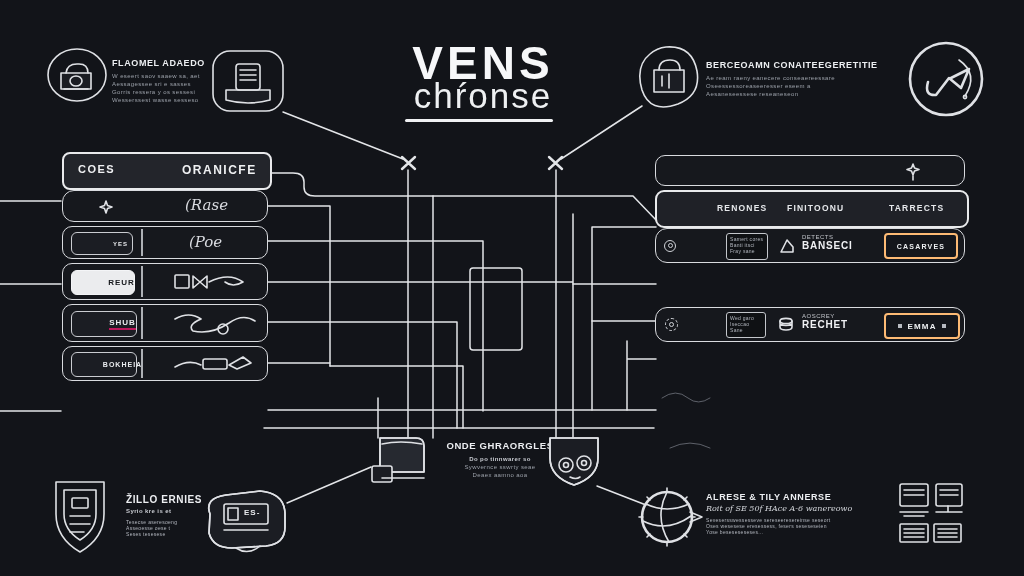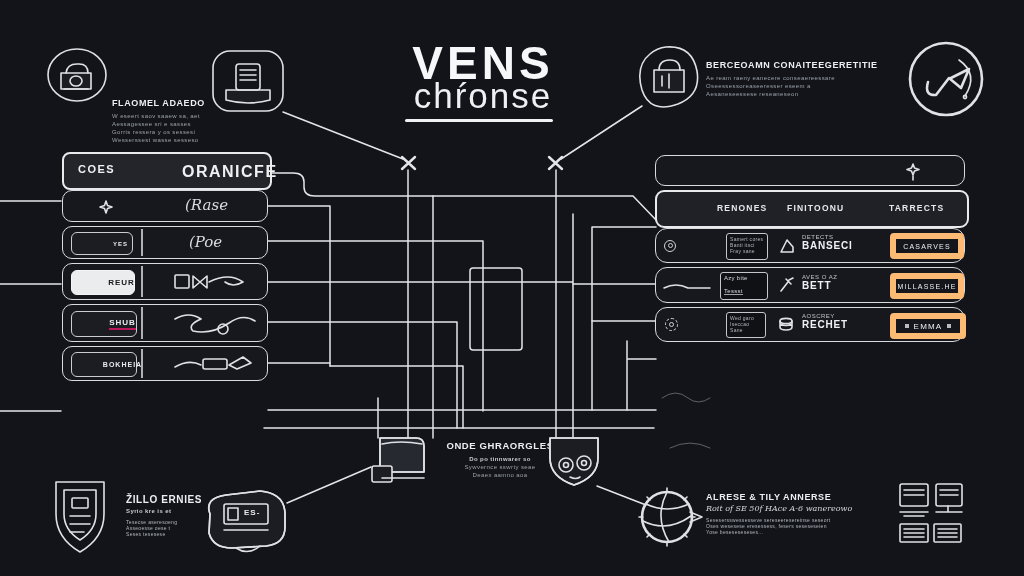--- a/index.html
+++ b/index.html
@@ -24,23 +24,23 @@
   .lhead{border:2px solid #e9eaec;border-radius:8px;background:#23252b;}
   .cell-lab{font-size:11px;font-weight:bold;letter-spacing:1.5px;text-transform:uppercase;color:#eff0f2;}
   .inner{border:1.5px solid #caccd1;border-radius:6px;background:#1b1d23;box-sizing:border-box;
          display:flex;align-items:center;justify-content:center;font-size:7px;font-weight:bold;
          letter-spacing:1px;text-transform:uppercase;color:#e9ebee;padding-left:37px;}
   .inner.white{background:#ebecee;color:#17191d;border-color:#f4f5f7;}
   .script{font-family:"DejaVu Serif",serif;font-style:italic;font-size:15px;color:#d9dbe0;white-space:nowrap;}
   .divider{position:absolute;top:2px;bottom:2px;width:1.5px;background:#c9ccd1;opacity:.85;}
   .rhead-lab{font-size:8.5px;font-weight:bold;letter-spacing:1.2px;text-transform:uppercase;color:#e6e8eb;position:absolute;top:11px;}
   .badge{border:1px solid #c3c6cb;border-radius:3px;background:#0f1114;box-sizing:border-box;padding:2px 3px;}
-  .rbox{border:6px solid #fdba74;border-radius:4px;background:#14161b;box-sizing:border-box;display:flex;
-        align-items:center;justify-content:center;font-size:8px;font-weight:normal;letter-spacing:1.2px;
-        text-transform:uppercase;color:#eef0f2;white-space:nowrap;margin-left:6px;}
+  .rbox{border:2px solid #fdba74;border-radius:4px;background:#14161b;box-sizing:border-box;display:flex;
+        align-items:center;justify-content:center;font-size:8px;font-weight:bold;letter-spacing:1.2px;
+        text-transform:uppercase;color:#eef0f2;white-space:nowrap;}
   .rbox.fill{background:#c7cacf;color:#15171b;border-color:#d8dade;}
   .mid-small{font-size:6px;letter-spacing:.5px;color:#c0c3c9;text-transform:uppercase;white-space:nowrap;}
   .mid-bold{font-size:10px;font-weight:bold;letter-spacing:.8px;color:#f0f1f4;text-transform:uppercase;white-space:nowrap;}
   .circ{border:1.3px solid #cfd2d7;border-radius:50%;box-sizing:border-box;}
   .pill{border:1.3px solid #d4d6da;border-radius:4px;display:flex;align-items:center;justify-content:center;
         font-size:6px;font-weight:bold;letter-spacing:1px;text-transform:uppercase;color:#e8eaee;}
 </style>
 </head>
 <body>
 
@@ -78,21 +78,21 @@
   <div class="abs title-sub" style="left:388px;top:76px;width:190px;">chŕonse</div>
   <div class="abs rule" style="left:405px;top:119px;width:148px;"></div>
 
   <svg class="ic abs" style="left:45px;top:46px;" width="64" height="60" viewBox="0 0 64 60">
     <ellipse cx="32" cy="29" rx="29" ry="26"></ellipse>
     <path class="fill" d="M16 27 h30 v16 h-30 z"></path>
     <path d="M21 27 q1 -9 11 -9 h2 q9 0 9 9"></path>
     <ellipse cx="31" cy="35" rx="6" ry="5"></ellipse>
     <path d="M19 43 h24"></path>
   </svg>
-  <div class="abs" style="left:112px;top:58px;width:104px;margin-top:40px;">
+  <div class="abs" style="left:112px;top:58px;width:104px;">
     <div class="h-sm">Flaomel adaedo</div>
     <div class="t-xs" style="margin-top:4px;">W eseert saov saaew sa, aet</div>
     <div class="t-xs">Aessagessee sri e sasses</div>
     <div class="t-xs">Gorris ressera y os sessesi</div>
     <div class="t-xs">Wesserssest wasse sesseso</div>
   </div>
   <svg class="ic abs" style="left:210px;top:48px;" width="76" height="66" viewBox="0 0 76 66">
     <rect x="3" y="3" width="70" height="60" rx="17"></rect>
     <path class="fill" d="M16 42 h44 v10 q-22 6 -44 0 z"></path>
     <rect x="26" y="16" width="24" height="26" rx="3"></rect>
@@ -113,24 +113,24 @@
   </div>
   <svg class="ic abs" style="left:903px;top:38px;" width="86" height="84" viewBox="0 0 86 84">
     <circle class="th" cx="43" cy="41" r="36"></circle>
     <path class="th" d="M25 44 Q21 58 33 57 L46 40 L58 50 L66 31 L48 40"></path>
     <path d="M56 22 Q76 36 62 58"></path>
     <circle cx="62" cy="59" r="1.6"></circle>
   </svg>
 
   <div class="abs lhead" style="left:62px;top:152px;width:206px;height:34px;">
     <span class="abs cell-lab" style="left:14px;top:9px;">Coes</span>
-    <span class="abs cell-lab" style="left:118px;top:9px;font-size:16px;">Oranicfe</span>
-  </div>
-
-  <div class="abs box" style="left:62px;top:190px;width:206px;height:32px;">
+    <span class="abs cell-lab" style="left:118px;top:9px;font-size:12px;">Oranicfe</span>
+  </div>
+
+  <div class="abs box" style="left:62px;top:190px;width:206px;height:32px;border-radius:12px;">
     <svg class="ic abs" style="left:36px;top:9px;" width="14" height="14" viewBox="0 0 14 14">
       <path d="M7 1 L8.5 5.5 L13 7 L8.5 8.5 L7 13 L5.5 8.5 L1 7 L5.5 5.5 Z"></path>
     </svg>
     <span class="abs script" style="left:122px;top:5px;">(Rase</span>
   </div>
 
   <div class="abs box" style="left:62px;top:226px;width:206px;height:33px;">
     <div class="divider" style="left:78px;"></div>
     <div class="inner abs" style="left:8px;top:5px;width:62px;height:23px;font-size:6px;">
       <span>Yes</span>
@@ -199,39 +199,20 @@
     </svg>
     <div class="abs" style="left:146px;top:5px;">
       <div class="mid-small">Detects</div>
       <div class="mid-bold">Banseci</div>
     </div>
     <div class="rbox abs" style="left:228px;top:4px;width:74px;height:26px;">
       <span style="font-size:7px;">Casarves</span>
     </div>
   </div>
 
-  <div class="abs box" style="left:655px;top:267px;width:310px;height:36px;border-radius:12px;">
-    <svg class="ic abs" style="left:6px;top:12px;" width="50" height="12" viewBox="0 0 50 12">
-      <path d="M2 8 Q14 2 26 8 H48"></path>
-    </svg>
-    <div class="badge abs" style="left:64px;top:4px;width:48px;height:28px;">
-      <div class="t-xxs" style="font-size:6px;color:#d6d9de;">Azy bite</div>
-      <div class="t-xxs" style="font-size:6px;color:#d6d9de;border-bottom:1px solid #9ca1a9;display:inline-block;">Tessst</div>
-    </div>
-    <svg class="ic abs" style="left:122px;top:8px;" width="18" height="18" viewBox="0 0 18 18">
-      <path d="M3 15 L10 6 M8 3 l5 5 M11 4 l4 -2"></path>
-    </svg>
-    <div class="abs" style="left:146px;top:6px;">
-      <div class="mid-small">Aves o az</div>
-      <div class="mid-bold">Bett</div>
-    </div>
-    <div class="rbox abs" style="left:228px;top:5px;width:74px;height:26px;">
-      <span style="font-size:7px;">Millasse.he</span>
-    </div>
-  </div>
 
   <div class="abs box" style="left:655px;top:307px;width:310px;height:35px;border-radius:12px;">
     <div class="circ abs" style="left:9px;top:10px;width:13px;height:13px;border-style:dashed;">
       <div class="circ" style="width:5px;height:5px;margin:2.5px auto;"></div>
     </div>
     <div class="badge abs" style="left:70px;top:4px;width:40px;height:26px;">
       <div class="t-xxs">Wed garo</div>
       <div class="t-xxs">Iseccao</div>
       <div class="t-xxs">Sane</div>
     </div>

